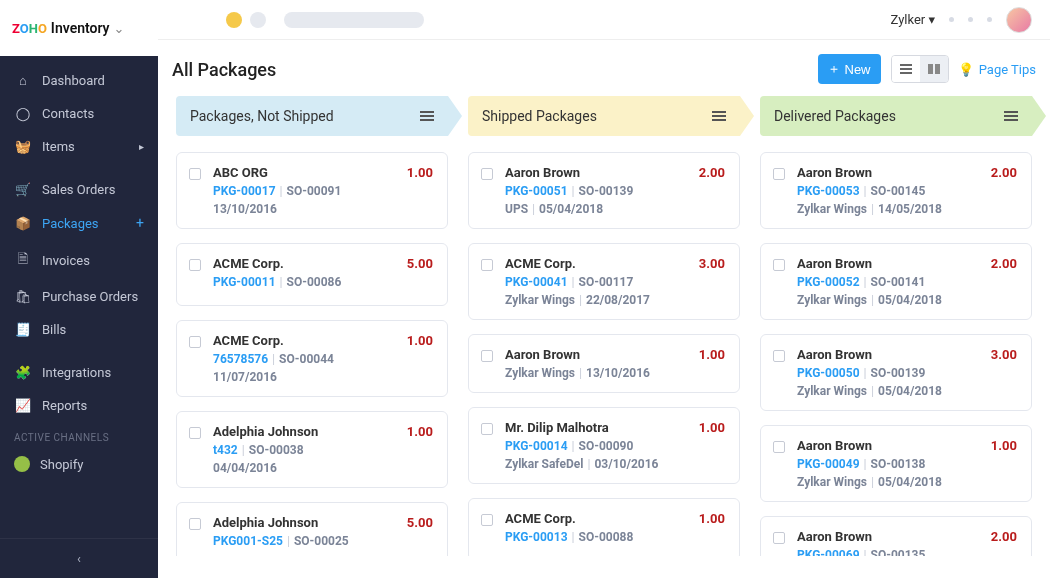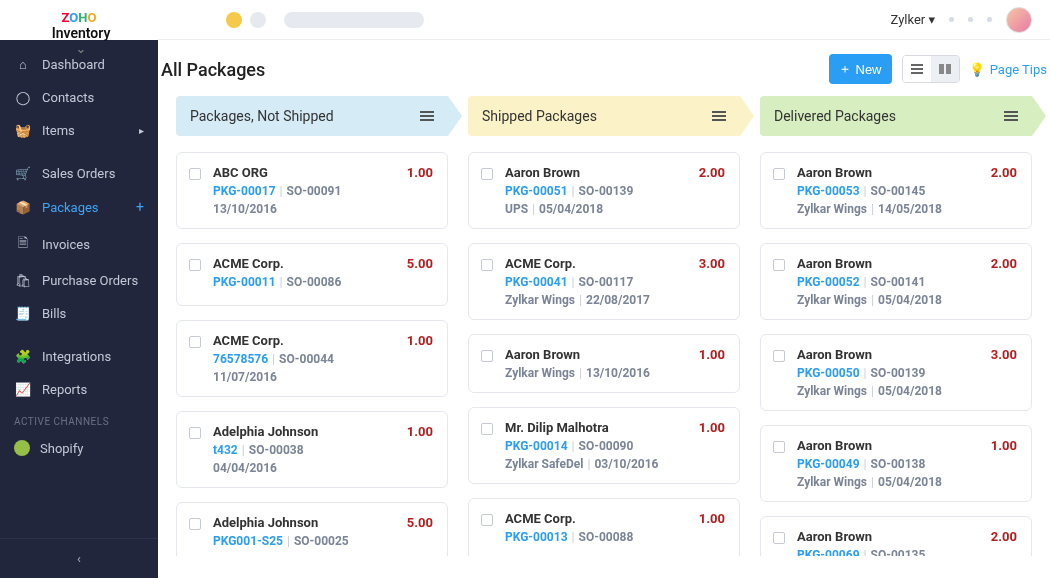--- a/index.html
+++ b/index.html
@@ -1,19 +1,19 @@
 <!DOCTYPE html>
 <html><head>
 <meta charset="utf-8">
 <style>
 * { margin: 0; padding: 0; box-sizing: border-box; }
 body { font-family: -apple-system, BlinkMacSystemFont, "Segoe UI", Roboto, Arial, sans-serif; font-size: 13px; color: #333; background: #fff; overflow: hidden; }
 .app { display: flex; height: 578px; width: 1050px; }
 .sidebar { width: 160px; background: #21263c; color: #aab0c2; display: flex; flex-direction: column; }
-.logo { display: flex; align-items: center; padding: 10px 12px; color: #333; background: #fff; height: 40px; flex-direction: column; }
+.logo { display: flex; align-items: center; padding: 28px 12px; color: #333; background: #fff; height: 40px; }
 .logo-text { font-weight: 600; font-size: 14px; color: #111; margin-left: 4px; }
 .logo-chevron { margin-left: 4px; color: #888; }
 .nav { flex: 1; padding-top: 8px; }
 .nav-item { display: flex; align-items: center; padding: 9px 14px; color: #c4c8d6; cursor: pointer; font-size: 13px; }
 .nav-item.active { color: #3da5f4; }
 .nav-item .icon { width: 18px; margin-right: 10px; display: inline-flex; justify-content: center; }
 .nav-item .chev { margin-left: auto; font-size: 10px; }
 .nav-item .plus { margin-left: auto; color: #3da5f4; font-size: 14px; }
 .nav-sep { height: 10px; }
 .nav-heading { padding: 10px 14px 4px; font-size: 10px; letter-spacing: 0.5px; color: #6a7085; }
@@ -23,21 +23,21 @@
 .topbar { height: 40px; display: flex; align-items: center; padding: 6px 18px; border-bottom: 1px solid #eee; }
 .tab-dots { display: flex; gap: 8px; margin-left: 50px; }
 .dot { width: 16px; height: 16px; border-radius: 8px; }
 .dot.y { background: #f5c94a; }
 .dot.g { background: #e6e9ef; }
 .pill { width: 140px; height: 16px; border-radius: 8px; background: #e6e9ef; margin-left: 10px; }
 .topbar-right { margin-left: auto; display: flex; align-items: center; gap: 14px; }
 .org { font-size: 13px; color: #333; }
 .tiny-dot { width: 5px; height: 5px; border-radius: 50%; background: #d7dbe4; }
 .avatar { width: 26px; height: 26px; border-radius: 50%; background: linear-gradient(135deg,#f7c6a3,#e87aa5); border: 1px solid #ddd; }
-.header-row { display: flex; align-items: center; padding: 14px 3px 12px; }
+.header-row { display: flex; align-items: center; padding: 14px 14px 12px; }
 .page-title { font-size: 18px; font-weight: 500; color: #222; }
 .header-actions { margin-left: auto; display: flex; align-items: center; gap: 10px; }
 .btn-new { background: #2a9df4; color: #fff; border: none; border-radius: 4px; padding: 6px 10px; font-size: 13px; cursor: pointer; display: flex; align-items: center; gap: 4px; }
 .view-toggle { display: flex; border: 1px solid #d6d9e0; border-radius: 4px; overflow: hidden; }
 .view-btn { width: 28px; height: 26px; display: flex; align-items: center; justify-content: center; background: #fff; cursor: pointer; }
 .view-btn.active { background: #eceff4; }
 .tips { color: #2a9df4; font-size: 13px; display: flex; align-items: center; gap: 4px; }
 .board { display: flex; gap: 20px; padding: 0 18px 22px; flex: 1; overflow: hidden; }
 .column { width: 272px; display: flex; flex-direction: column; }
 .col-header { position: relative; padding: 12px 14px; display: flex; align-items: center; border-radius: 4px 0 0 4px; margin-bottom: 16px; }

